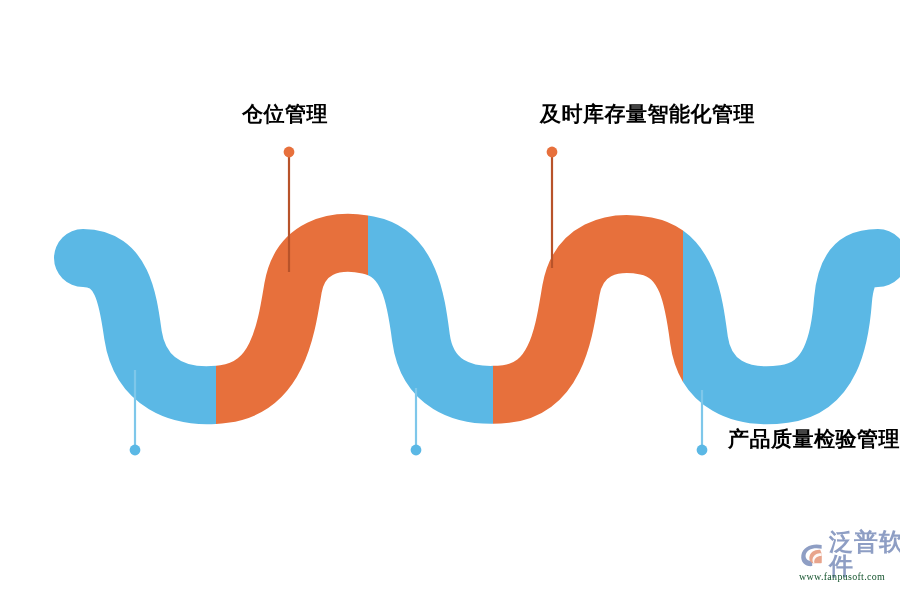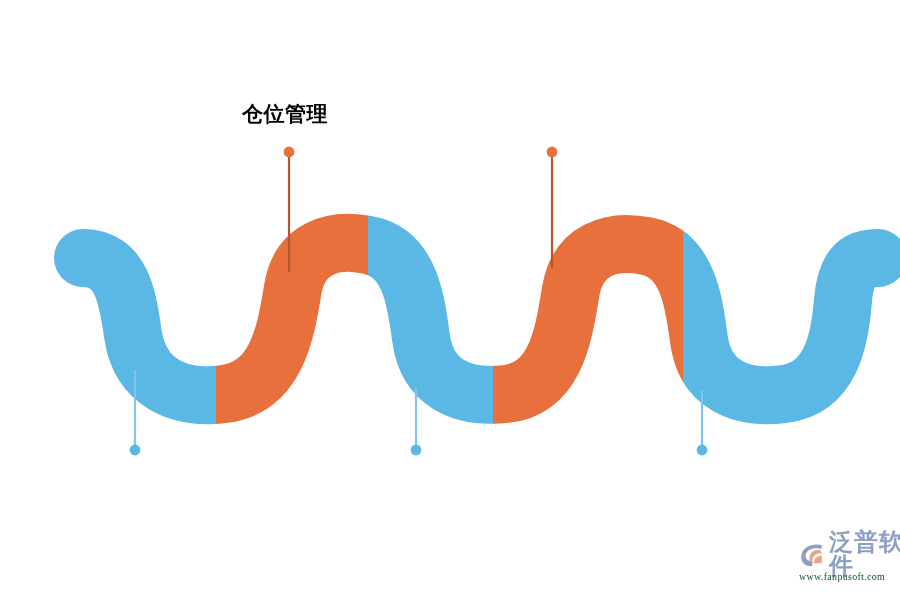--- a/index.html
+++ b/index.html
@@ -144,23 +144,25 @@
       <circle cx="261" cy="152" r="5.4" fill="#e7703c"></circle>
       <circle cx="524" cy="152" r="5.4" fill="#e7703c"></circle>
       <circle cx="107" cy="450" r="5.4" fill="#5bb8e5"></circle>
       <circle cx="388" cy="450" r="5.4" fill="#5bb8e5"></circle>
       <circle cx="674" cy="450" r="5.4" fill="#5bb8e5"></circle>
     </g>
   </svg>
 
   <div class="node-label label-top-1">仓位管理</div>
 
+  <div class="node-label label-top-2">及时库存量智能化管理</div>
 
 
 
+  <div class="node-label label-bot-3">产品质量检验管理</div>
 
   <div id="logo">
     <div id="logo-row">
       <span id="logo-mark">
         <svg viewBox="0 0 40 40" width="29" height="29" aria-hidden="true">
           <path d="M34 7 C22 4 8 9 6 21 C4.5 31 12 37 21 36 L21 29 C15 29.6 11 26 12 20.5 C13.2 13.5 22 9.6 34 12 Z" fill="#8e9ec4"></path>
           <path d="M32 13.5 C24 13 17.5 17 17 24.5 C16.8 28 18.5 30.8 21.5 32 L33.5 32 C35 26 35 19 32 13.5 Z" fill="#e8a48b"></path>
           <path d="M22.5 31.8 C20.5 29 21 24.5 24 21.5 C27 18.5 31 17.6 34 18.6 L34 31.8 Z" fill="#ffffff" opacity="0.92"></path>
           <path d="M24 31.8 C23 29.2 24.5 25.6 27.5 23.6 C30 21.9 32.5 21.6 34 22.2 L34 31.8 Z" fill="#e8a48b"></path>
         </svg>

